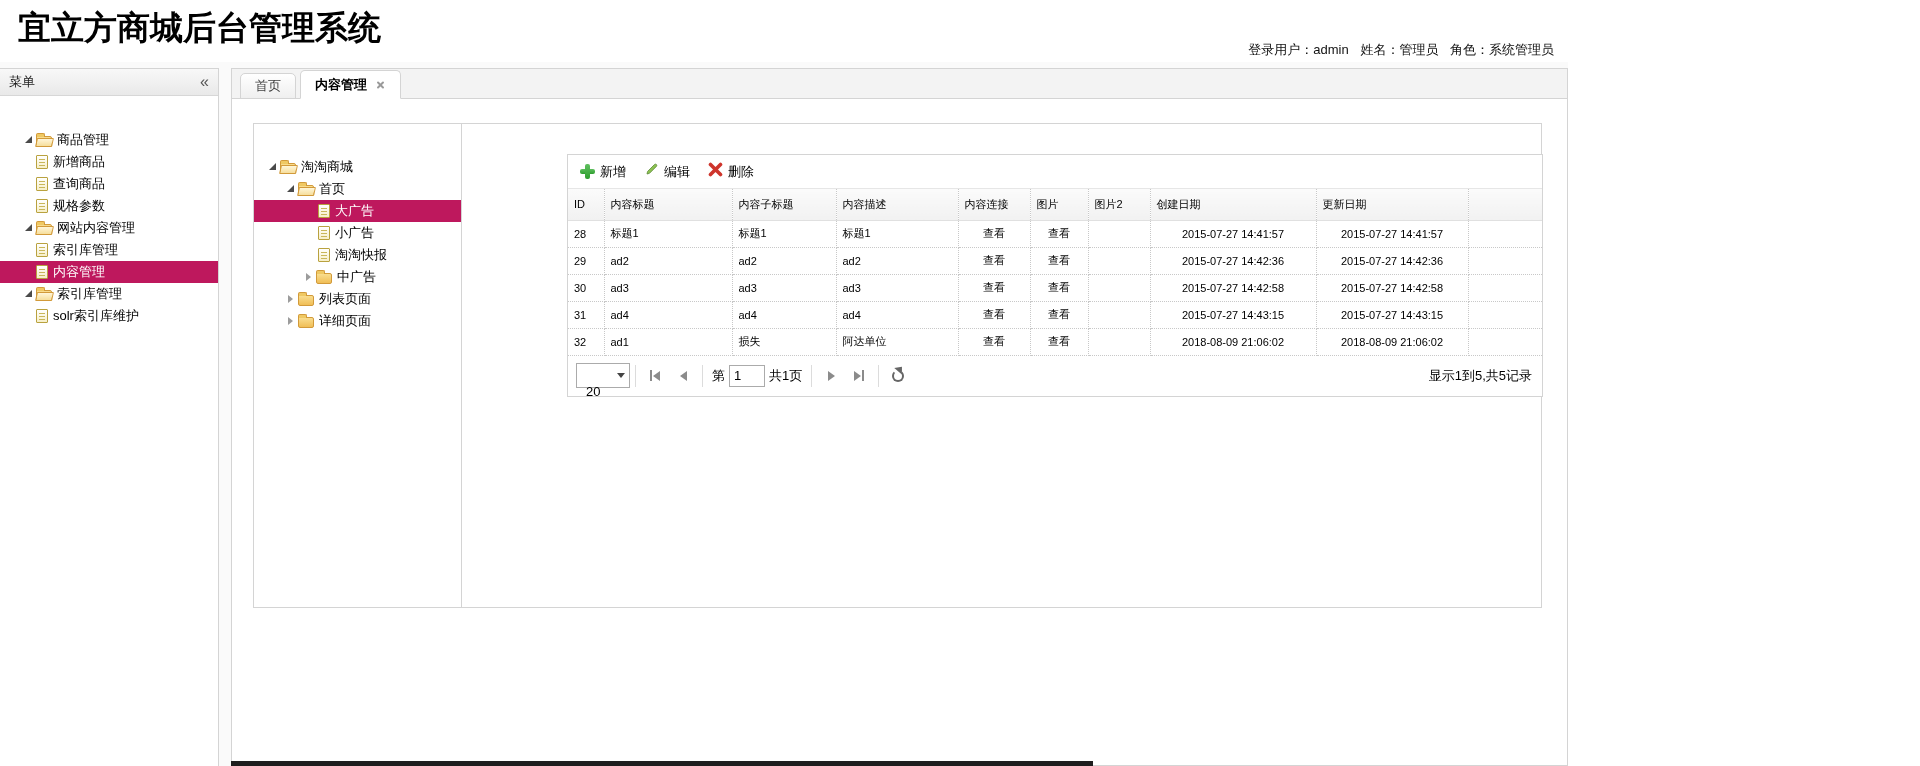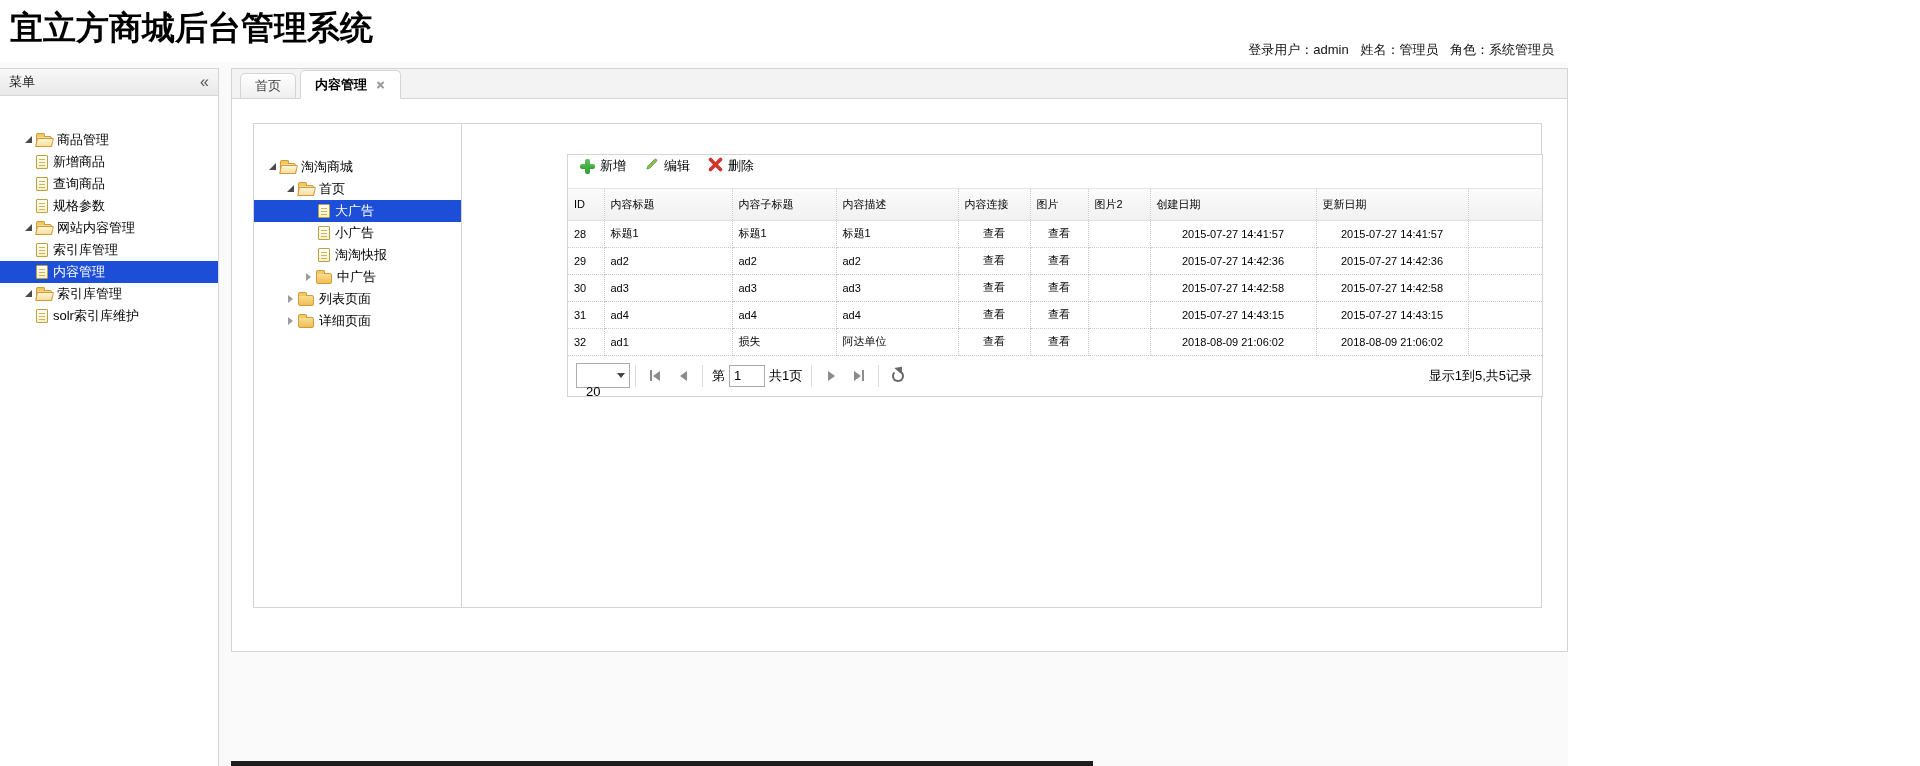--- a/index.html
+++ b/index.html
@@ -4,41 +4,41 @@
 <style>
   * { box-sizing: border-box; }
   html,body { margin:0; padding:0; }
   body {
     width:1920px; height:766px; position:relative; overflow:hidden;
     background:#fff; color:#000;
     font-family:"Liberation Sans","DejaVu Sans",sans-serif; font-size:13px;
   }
   
   .hdr { position:absolute; left:0; top:0; width:1568px; height:62px; background:#fff; }
-  .hdr-title { position:absolute; left:10px; top:6px; font-size:33px; font-weight:bold; white-space:nowrap; }
+  .hdr-title { position:absolute; left:18px; top:6px; font-size:33px; font-weight:bold; white-space:nowrap; }
   .hdr-user { position:absolute; right:14px; bottom:3px; font-size:13px; color:#111; white-space:nowrap; }
   .hdr-user span { margin-left:8px; }
   .strip-top { position:absolute; left:207px; top:0; width:303px; height:3px; background:#8f8f8f; }
   .strip-bottom { position:absolute; left:231px; top:761px; width:862px; height:5px; background:#1e1e1e; z-index:9; }
 
   
   .layout { position:absolute; left:0; top:62px; width:1568px; height:704px; background:#fafafa; }
 
   
   .sidebar { position:absolute; left:0; top:6px; width:219px; height:698px; background:#fff;
              border-top:1px solid #d4d4d4; border-right:1px solid #d4d4d4; }
   .sb-hd { height:27px; background:linear-gradient(#f8f8f8,#e9e9e9); border-bottom:1px solid #d7d7d7;
            display:flex; align-items:center; justify-content:space-between; padding:0 9px; color:#1d1d1d; }
   .sb-collapse { color:#555; font-size:16px; line-height:1; cursor:pointer; }
   .sb-tree { padding-top:33px; }
 
   
   .tnode { height:22px; display:flex; align-items:center; white-space:nowrap; cursor:pointer; }
   .tnode .lbl { margin-left:5px; }
-  .tnode.sel { background:#1d4ed8; color:#fff; }
+  .tnode.sel { background:#be185d; color:#fff; }
   .arrow { width:16px; display:flex; justify-content:center; align-items:center; flex:none; }
   .i-exp { width:0; height:0; border-left:7px solid transparent; border-bottom:7px solid #4a4a4a; margin-top:-2px; }
   .i-col { width:0; height:0; border-top:4px solid transparent; border-bottom:4px solid transparent; border-left:5px solid #9c9c9c; }
   .icon-folder { position:relative; width:16px; height:11px; flex:none; margin-top:2px;
                  background:linear-gradient(#f9dd8f,#f0be56); border:1px solid #d29a3a; border-radius:1px 2px 2px 2px; }
   .icon-folder::before { content:""; position:absolute; top:-4px; left:-1px; width:7px; height:3px;
                  background:#efc964; border:1px solid #d29a3a; border-bottom:none; border-radius:2px 2px 0 0; }
   .icon-folder.open::after { content:""; position:absolute; left:-1px; bottom:-1px; width:15px; height:7px;
                  background:linear-gradient(#fff6d8,#f6de9c); border:1px solid #d29a3a; transform:skewX(-12deg); border-radius:1px; }
   .icon-file { position:relative; width:12px; height:14px; flex:none;
@@ -46,35 +46,35 @@
   .icon-file::before { content:""; position:absolute; left:2px; right:2px; top:3px; height:8px;
                background:repeating-linear-gradient(to bottom,#c9b75a 0,#c9b75a 1px,transparent 1px,transparent 3px); }
   .s-l1 { padding-left:20px; }
   .s-l2 { padding-left:36px; }
   .c-l1 { padding-left:10px; }
   .c-l2 { padding-left:28px; }
   .c-l3b { padding-left:46px; }
   .c-l3 { padding-left:64px; }
 
   
-  .main { position:absolute; left:231px; top:6px; width:1337px; height:584px; background:#fff; border:1px solid #d4d4d4; }
+  .main { position:absolute; left:231px; top:6px; width:1337px; height:698px; background:#fff; border:1px solid #d4d4d4; }
   .tabs { height:30px; background:#f3f3f3; border-bottom:1px solid #d4d4d4; display:flex; align-items:flex-end; padding-left:4px; }
   .tab { height:26px; border:1px solid #d4d4d4; border-radius:5px 5px 0 0; background:linear-gradient(#ffffff,#efefef);
          display:flex; align-items:center; padding:0 14px; margin-left:4px; margin-bottom:-1px; cursor:pointer; color:#3f3f3f; }
   .tab.active { background:#fff; height:29px; border-bottom:1px solid #fff; font-weight:bold; color:#000; z-index:2; }
   .x { width:11px; height:11px; position:relative; margin-left:8px; cursor:pointer; }
   .x::before,.x::after { content:""; position:absolute; left:1px; top:5px; width:9px; height:2px; background:#9a9a9a; border-radius:1px; }
   .x::before { transform:rotate(45deg); } .x::after { transform:rotate(-45deg); }
 
   .tab-inner { position:absolute; left:21px; top:54px; width:1289px; height:485px; border:1px solid #d4d4d4; background:#fff; }
   .cat-tree { position:absolute; left:0; top:0; width:208px; height:100%; border-right:1px solid #d4d4d4; padding-top:32px; }
 
   
   .grid { position:absolute; left:313px; top:30px; width:976px; background:#fff; border:1px solid #d4d4d4; }
-  .gtb { height:34px; display:flex; align-items:flex-start; padding:0 6px; border-bottom:1px solid #e6e6e6; }
+  .gtb { height:34px; display:flex; align-items:center; padding:0 6px; border-bottom:1px solid #e6e6e6;font-family:Liberation Mono, monospace; }
   .gbtn { display:flex; align-items:center; padding:2px 6px; margin-right:6px; cursor:pointer; border-radius:3px; }
   .gbtn .glbl { margin-left:5px; }
   .i-add { position:relative; width:15px; height:15px; flex:none; }
   .i-add::before { content:""; position:absolute; left:0; top:5px; width:15px; height:5px;
                    background:linear-gradient(#5fbf5f,#2f9e2f); border-radius:2px; }
   .i-add::after { content:""; position:absolute; left:5px; top:0; width:5px; height:15px;
                    background:linear-gradient(#5fbf5f,#2f9e2f); border-radius:2px; }
   table.dg { width:100%; border-collapse:collapse; table-layout:fixed; font-size:11px; }
   .dg th { height:31px; font-weight:normal; background:linear-gradient(#fbfbfb,#f1f1f1);
            border-right:1px dotted #c8c8c8; border-bottom:1px solid #e0e0e0; padding:0 6px; text-align:left;

